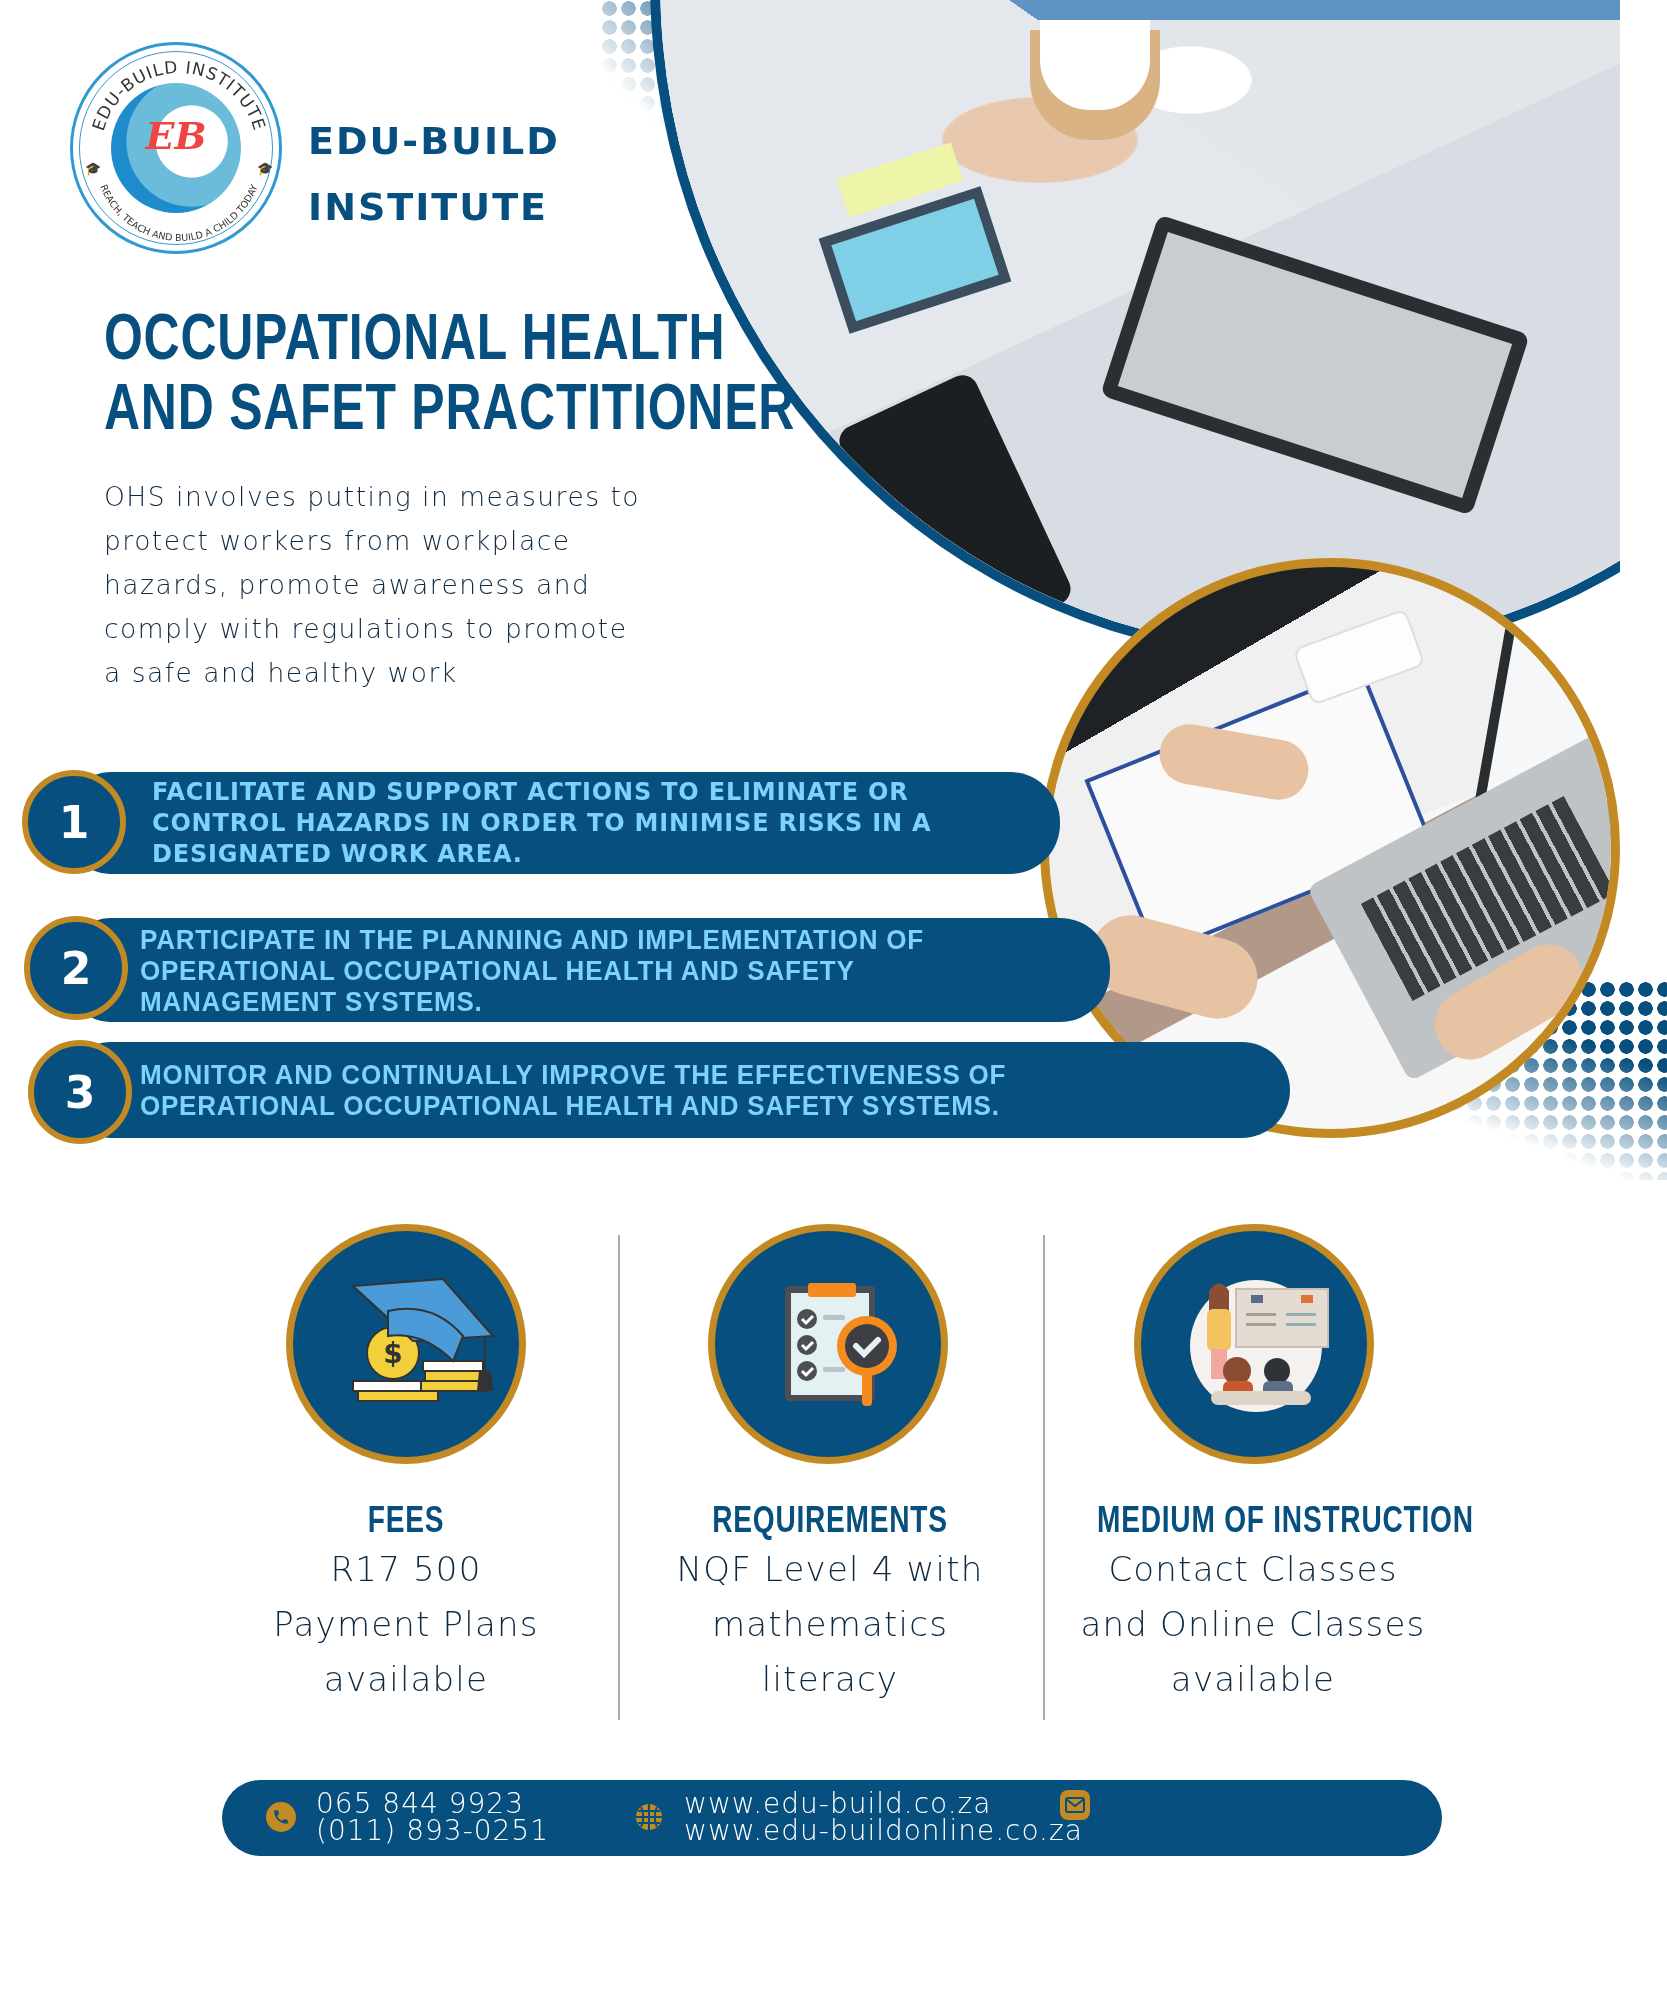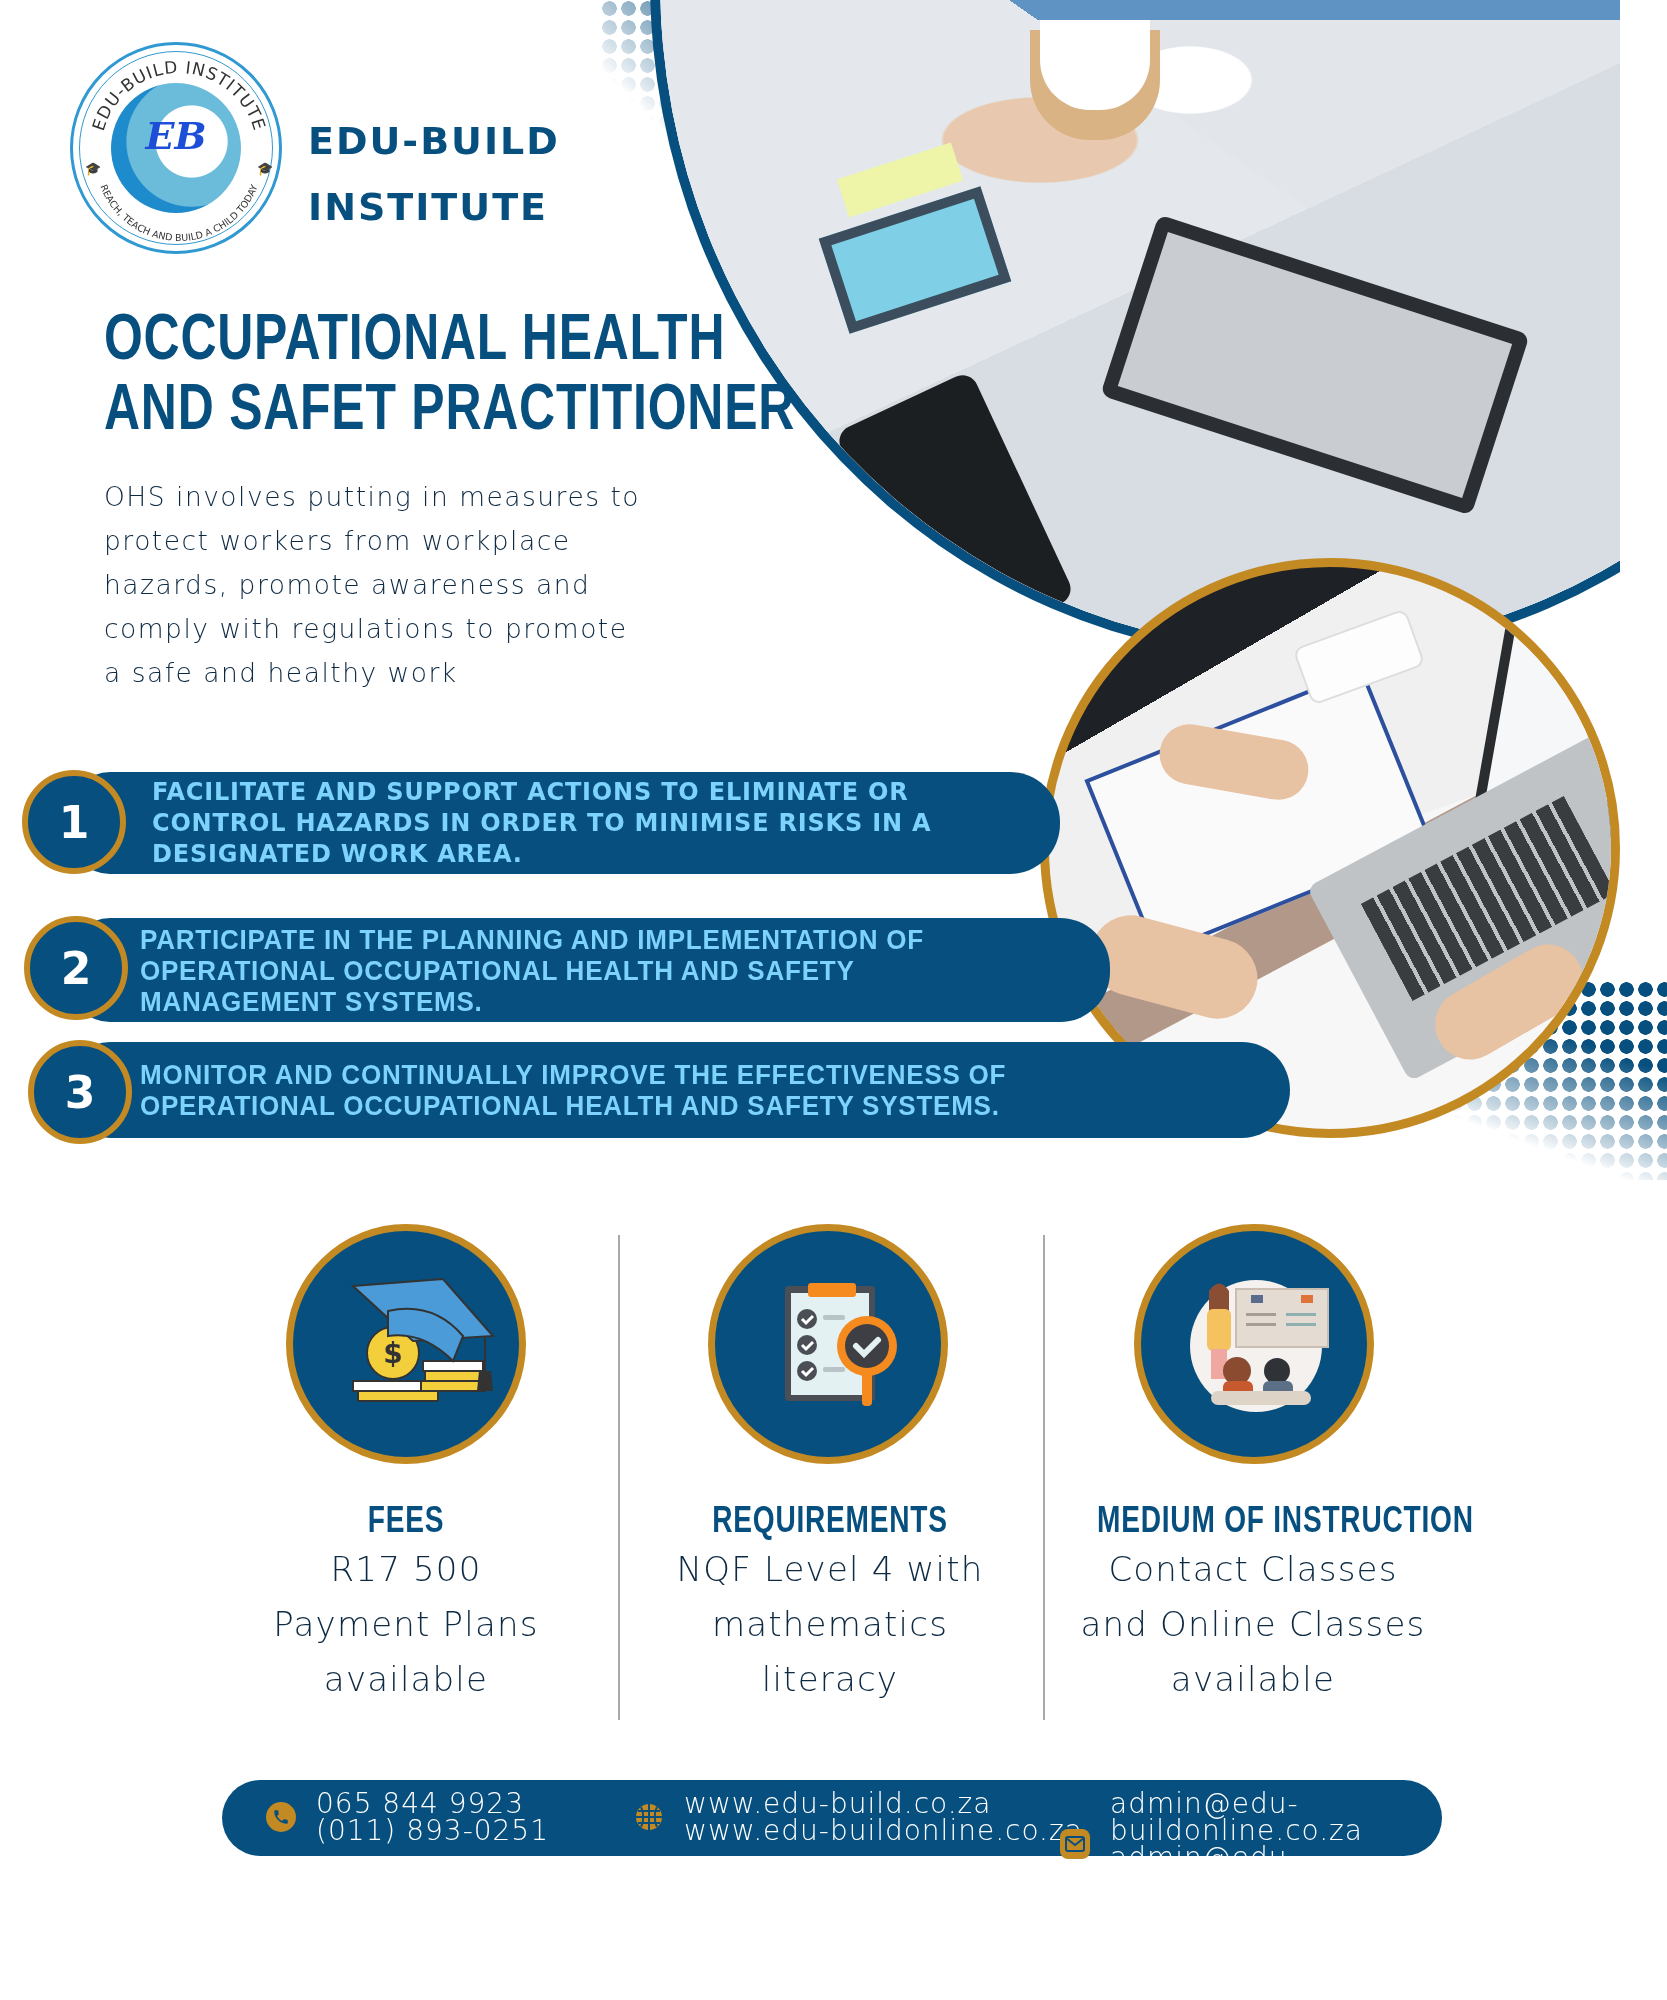--- a/index.html
+++ b/index.html
@@ -111,21 +111,21 @@
     position: absolute; left: 6px; top: 6px; right: 6px; bottom: 6px;
     border-radius: 50%; border: 1.5px solid #3199d2;
   }
   .logo-swirl {
     position: absolute; left: 38px; top: 38px; width: 130px; height: 130px; border-radius: 50%;
     background: radial-gradient(circle at 62% 45%, #ffffff 0 33%, #6bbcdb 34% 60%, #1e8ccc 61% 100%);
   }
   .logo-eb {
     position: absolute; left: 62px; top: 68px; width: 82px; text-align: center;
     font-family: "DejaVu Serif", serif; font-style: italic; font-weight: bold;
-    font-size: 38px; color: #1d4ed8;
+    font-size: 38px; color: #ef4444;
   }
   .logo-arc-text { position: absolute; left: 0; top: 0; width: 212px; height: 212px; }
   .logo-cap { position: absolute; font-size: 13px; color: #123; }
 
   .brand-name {
     left: 308px; top: 108px; font-family: "DejaVu Sans", sans-serif; font-weight: bold;
     font-size: 38px; line-height: 66px; letter-spacing: 2px; color: #064f7e;
   }
 
   
@@ -394,18 +394,14 @@
       <div>www.edu-buildonline.co.za</div>
     </div>
   </div>
   <div class="contact-group" style="left:838px;">
     <div class="contact-icon" style="border-radius:8px;">
       <svg width="20" height="16" viewBox="0 0 20 16">
           <rect x="1" y="1" width="18" height="14" rx="2" fill="none" stroke="#064f7e" stroke-width="2"></rect>
           <path d="M1 2l9 7 9-7" stroke="#064f7e" stroke-width="2" fill="none"></path>
         </svg>
     </div>
-    <div class="contact-lines">
-      <div>admin@edu-buildonline.co.za</div>
-      <div>admin@edu-build.co.za</div>
-    </div>
   </div>
 </div>
 
 </body></html>

